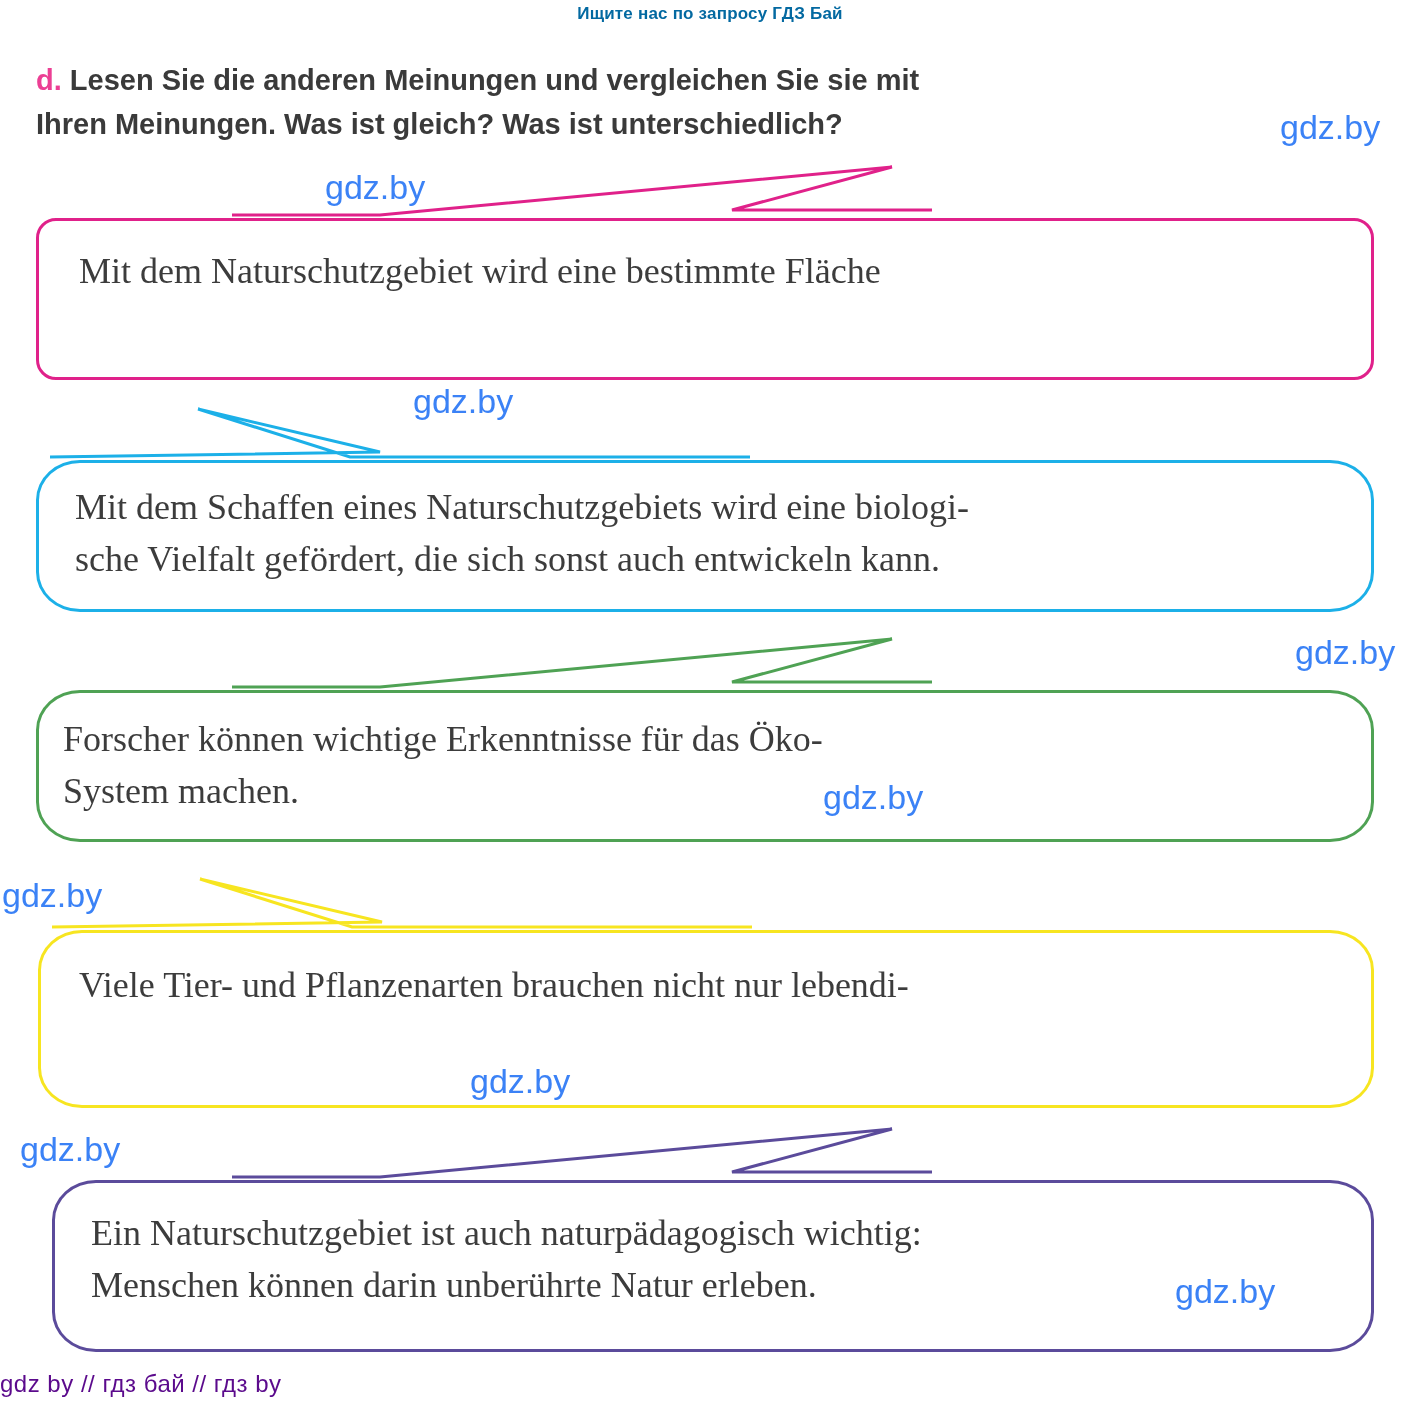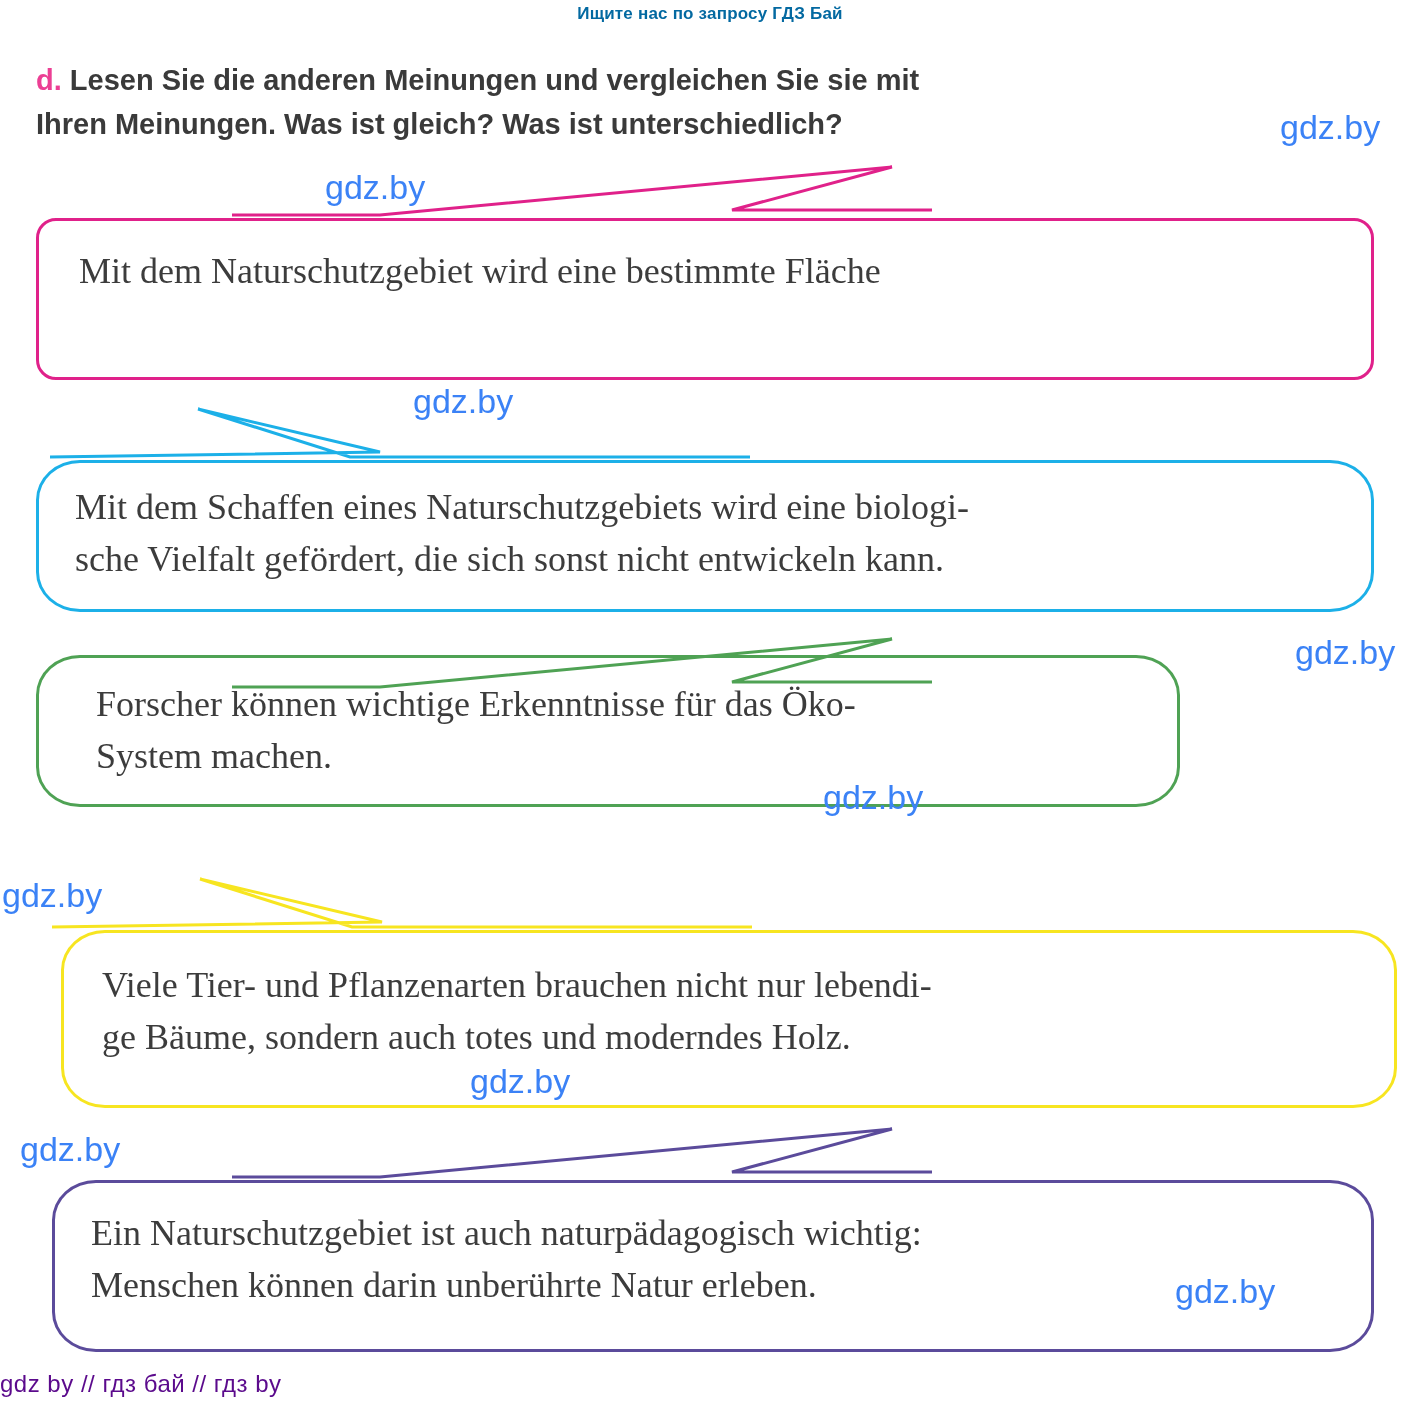--- a/index.html
+++ b/index.html
@@ -76,21 +76,21 @@
 
   .tail {
     position: absolute;
     pointer-events: none;
   }
 
   
   #bubble-1 { left: 36px;  top: 218px;  width: 1338px; height: 162px; padding: 24px 40px 0 40px; }
   #bubble-2 { left: 36px;  top: 460px;  width: 1338px; height: 152px; padding: 18px 40px 0 36px; }
   #bubble-3 { left: 36px;  top: 690px;  width: 1338px; height: 152px; padding: 20px 40px 0 40px; }
-  #bubble-4 { left: 38px;  top: 930px;  width: 1336px; height: 178px; padding: 26px 38px 0 38px; margin-left: 23px; }
+  #bubble-4 { left: 38px;  top: 930px;  width: 1336px; height: 178px; padding: 26px 38px 0 38px; }
   #bubble-5 { left: 52px;  top: 1180px; width: 1322px; height: 172px; padding: 24px 38px 0 36px; }
 
   
   .wm {
     position: absolute;
     font-family: "Liberation Sans", sans-serif;
     font-size: 34px;
     color: #3b82f6;
     white-space: nowrap;
   }
@@ -123,39 +123,38 @@
       <div class="bubble-text">
         <div>Mit dem Naturschutzgebiet wird eine bestimmte Fläche</div>
       </div>
     </div>
     <svg class="tail" width="1160" height="70" style="top: 153px; left: 232px;">
       <path d="M 0 62 L 148 62 L 660 14 L 500 57 L 700 57" fill="none" stroke="#e0218a" stroke-width="3" stroke-linejoin="miter" stroke-linecap="butt"></path>
     </svg>
     <div class="bubble" id="bubble-2" style="left: 36px; top: 460px; width: 1338px; height: 152px; padding: 18px 40px 0px 36px; border-color: rgb(28, 176, 232);">
       <div class="bubble-text">
         <div>Mit dem Schaffen eines Naturschutzgebiets wird eine biologi-</div>
-        <div class="last-line">sche Vielfalt gefördert, die sich sonst nicht entwickeln kann.</div>
+        <div class="last-line">sche Vielfalt gefördert, die sich sonst auch entwickeln kann.</div>
       </div>
     </div>
     <svg class="tail" width="1160" height="70" style="top: 395px; left: 50px;">
       <path d="M 700 62 L 300 62 L 148 14 L 330 57 L 0 62" fill="none" stroke="#1cb0e8" stroke-width="3" stroke-linejoin="miter" stroke-linecap="butt"></path>
     </svg>
-    <div class="bubble" id="bubble-3" style="left: 36px; top: 655px; width: 1144px; height: 152px; padding: 20px 57px 0px; border-color: rgb(79, 162, 84);">
+    <div class="bubble" id="bubble-3" style="left: 36px; top: 690px; width: 1338px; height: 152px; padding: 20px 24px 0px; border-color: rgb(79, 162, 84);">
       <div class="bubble-text">
         <div>Forscher können wichtige Erkenntnisse für das Öko-</div>
         <div class="last-line">System machen.</div>
       </div>
     </div>
     <svg class="tail" width="1160" height="70" style="top: 625px; left: 232px;">
       <path d="M 0 62 L 148 62 L 660 14 L 500 57 L 700 57" fill="none" stroke="#4fa254" stroke-width="3" stroke-linejoin="miter" stroke-linecap="butt"></path>
     </svg>
     <div class="bubble" id="bubble-4" style="left: 38px; top: 930px; width: 1336px; height: 178px; padding: 26px 38px 0px; border-color: rgb(247, 229, 32);">
       <div class="bubble-text">
         <div>Viele Tier- und Pflanzenarten brauchen nicht nur lebendi-</div>
-        <div class="last-line">ge Bäume, sondern auch totes und moderndes Holz.</div>
       </div>
     </div>
     <svg class="tail" width="1160" height="70" style="top: 865px; left: 52px;">
       <path d="M 700 62 L 300 62 L 148 14 L 330 57 L 0 62" fill="none" stroke="#f7e520" stroke-width="3" stroke-linejoin="miter" stroke-linecap="butt"></path>
     </svg>
     <div class="bubble" id="bubble-5" style="left: 52px; top: 1180px; width: 1322px; height: 172px; padding: 24px 16px 0px 36px; border-color: rgb(91, 75, 155);">
       <div class="bubble-text">
         <div>Ein Naturschutzgebiet ist auch naturpädagogisch wichtig:</div>
         <div class="last-line">Menschen können darin unberührte Natur erleben.</div>
       </div>

